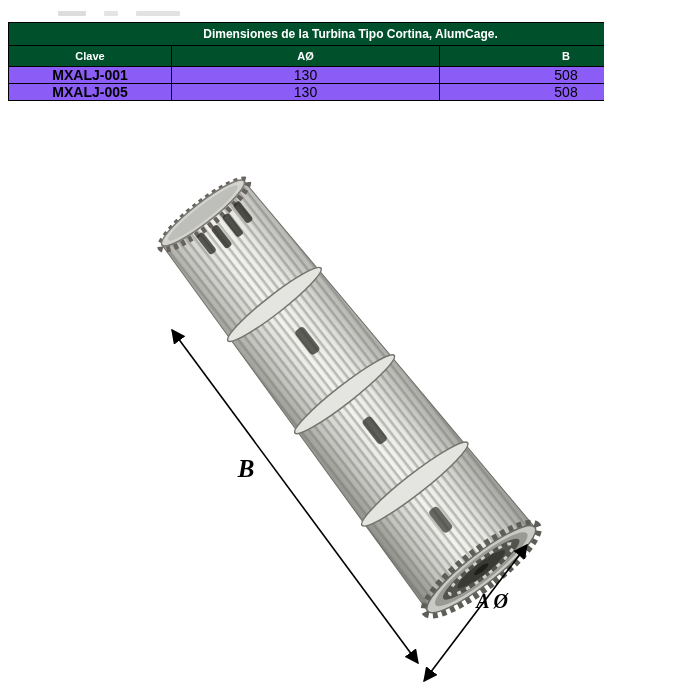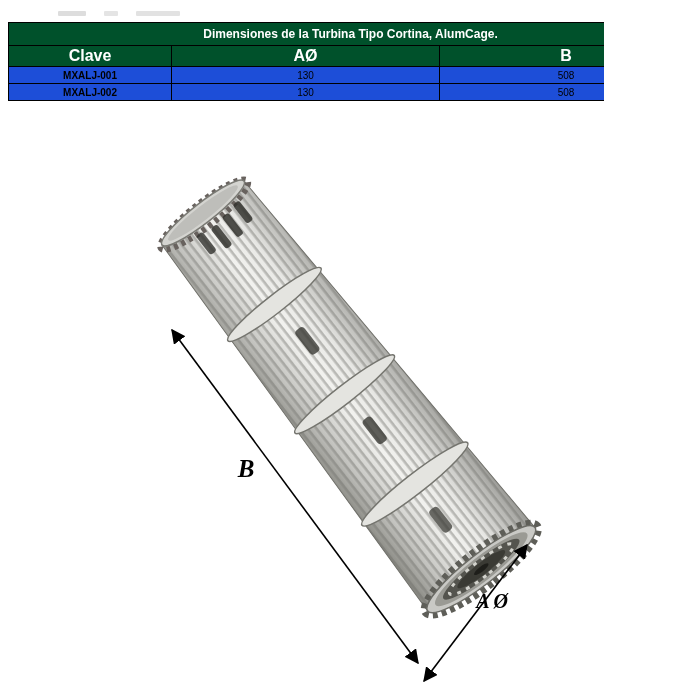--- a/index.html
+++ b/index.html
@@ -12,22 +12,22 @@
   .artifact span:nth-child(1){width:28px;}
   .artifact span:nth-child(2){width:14px;background:#d9d9d9;}
   .artifact span:nth-child(3){width:44px;background:#d6d6d6;}
 
   
   table.spec{position:absolute;left:8px;top:22px;width:684px;border-collapse:collapse;table-layout:fixed;}
   table.spec td, table.spec th{border:1px solid #000;padding:0;text-align:center;vertical-align:middle;overflow:hidden;white-space:nowrap;}
   .green{background:var(--header-bg,#00512B);color:var(--header-text,#ffffff);font-weight:bold;font-size:12px;}
   tr.title-row td{height:22px;}
   tr.subtitle-row td{height:19px;}
-  tr.head-row th{height:20px;font-size:16px;}
-  tr.data-row td{height:16px;font-size:10px;color:#000;background:#1d4ed8;}
+  tr.head-row th{height:20px;font-size:11px;}
+  tr.data-row td{height:16px;font-size:14px;color:#000;background:#8b5cf6;}
   td.clave{color:var(--clave-text,#C00000);font-weight:bold;}
 
   svg.illustration{position:absolute;left:0;top:0;}
   .dim-label{font-family:"Liberation Serif",serif;font-weight:bold;font-style:italic;fill:#000;}
 </style>
 </head>
 <body>
 
 <div class="page">
 
@@ -51,21 +51,21 @@
         <th class="green">Clave</th>
         <th class="green">AØ</th>
         <th class="green">B</th>
       </tr>
       <tr class="data-row">
         <td class="clave">MXALJ-001</td>
         <td>130</td>
         <td>508</td>
       </tr>
       <tr class="data-row">
-        <td class="clave">MXALJ-002</td>
+        <td class="clave">MXALJ-005</td>
         <td>130</td>
         <td>508</td>
       </tr>
     </tbody>
   </table>
 
   <svg class="illustration" width="700" height="700" viewBox="0 0 700 700">
     <defs>
       <linearGradient id="bodyGrad" gradientUnits="userSpaceOnUse" x1="0" y1="-72" x2="0" y2="72">
         <stop offset="0" stop-color="#8f8f8b"></stop>

